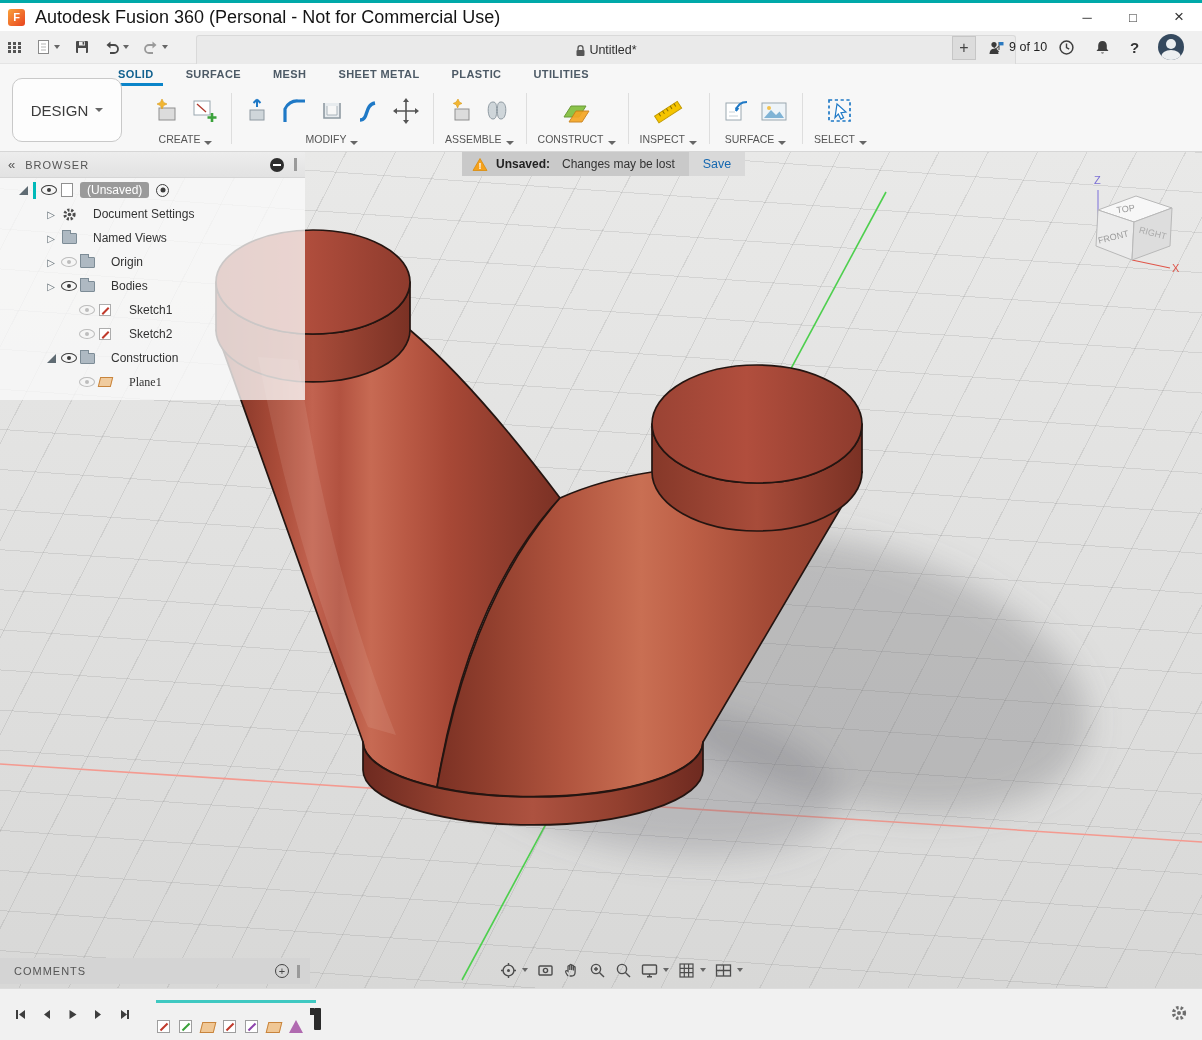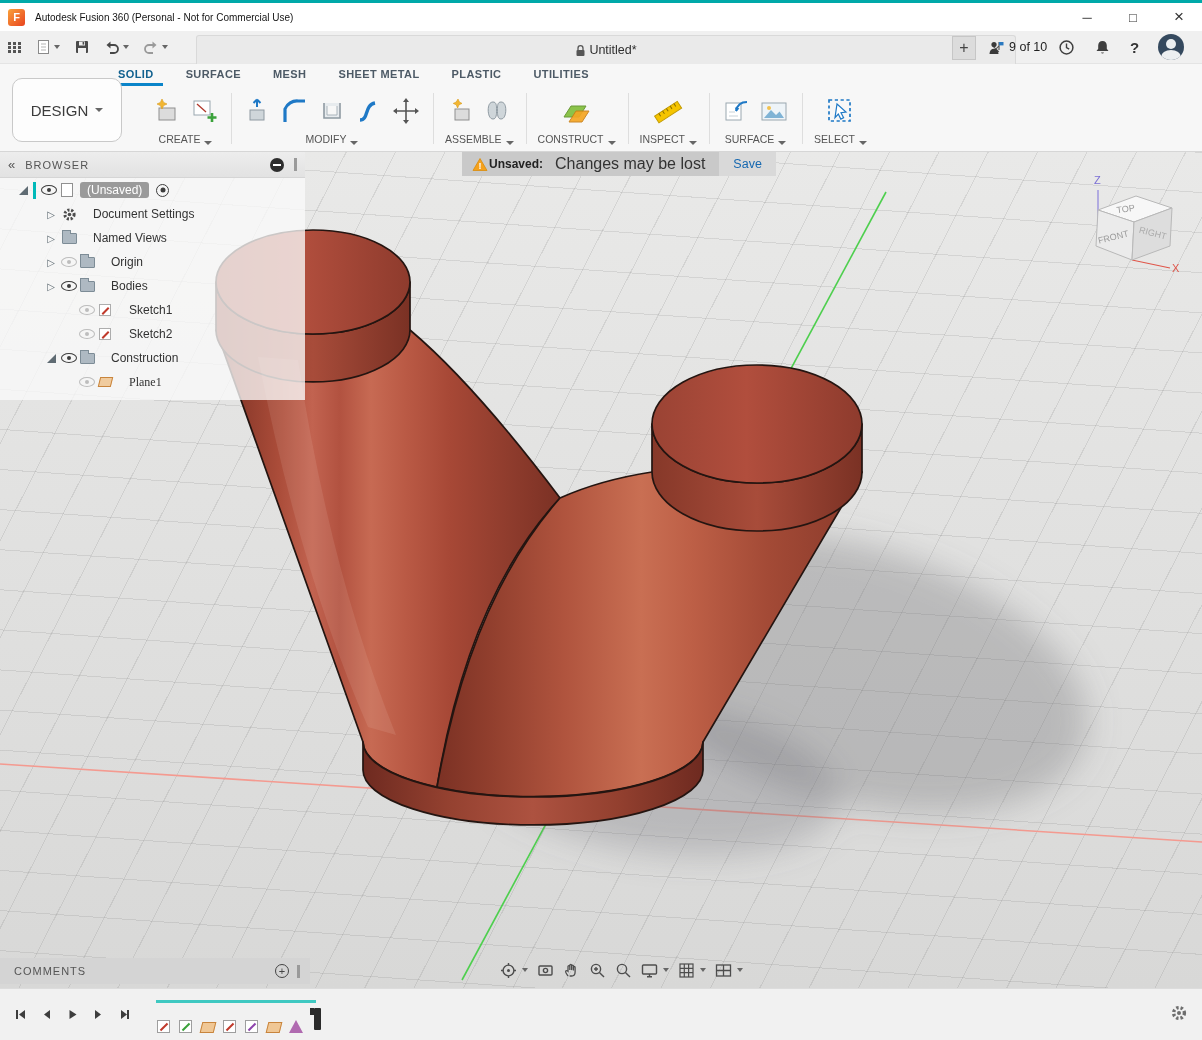--- a/index.html
+++ b/index.html
@@ -3,21 +3,21 @@
 <meta charset="utf-8">
 <style>
   * { margin:0; padding:0; box-sizing:border-box; }
   html,body { width:1202px; height:1040px; }
   body { font-family:"Liberation Sans",sans-serif; background:#fff; overflow:hidden; }
   #app { position:relative; width:1202px; height:1040px; background:#fff; }
 
   
   .titlebar { height:31px; background:#fff; border-top:3px solid #00a9a9; display:flex; align-items:center; position:relative; }
   .fusion-logo { width:17px; height:17px; margin-left:8px; background:linear-gradient(135deg,#f9a13a,#e8431f); border-radius:3px; color:#fff; font-size:11px; font-weight:bold; display:flex; align-items:center; justify-content:center; }
-  .title-text { margin-left:10px; font-size:10px; color:#141414; }
+  .title-text { margin-left:10px; font-size:18px; color:#141414; }
   .win-controls { position:absolute; right:0; top:-3px; height:34px; display:flex; }
   .win-btn { width:46px; height:100%; display:flex; align-items:center; justify-content:center; font-size:13px; color:#333; }
 
   
   .qat { height:33px; background:#f0f0f0; position:relative; border-bottom:1px solid #e4e4e4; }
   .qat-left { position:absolute; left:8px; top:0; height:100%; display:flex; align-items:center; gap:14px; }
   .dotgrid { display:grid; grid-template-columns:repeat(3,4px); grid-gap:1px; }
   .dotgrid i { width:3px; height:3px; background:#555; }
   .mini-caret { width:0; height:0; border-left:3.5px solid transparent; border-right:3.5px solid transparent; border-top:4px solid #666; display:inline-block; margin-left:3px; }
   .qat-ic { display:flex; align-items:center; }
@@ -52,22 +52,22 @@
   .canvas { position:absolute; top:152px; left:0; width:1202px; height:836px; overflow:hidden;
     background:
       repeating-linear-gradient(117deg, rgba(110,110,110,0.16) 0 1px, transparent 1px 44px),
       repeating-linear-gradient(184deg, rgba(110,110,110,0.16) 0 1px, transparent 1px 40px),
       linear-gradient(#e9e9e8,#d8d8d7);
   }
   .scene { position:absolute; inset:0; }
 
   
   .warnbar { position:absolute; left:462px; top:0; height:24px; background:#c9c9c9; display:flex; align-items:center; padding-left:10px; z-index:5; }
-  .warn-label { font-size:12px; font-weight:bold; color:#222; margin-left:1px; }
-  .warn-msg { font-size:16px; color:#333; margin-left:12px; }
+  .warn-label { font-size:12px; font-weight:bold; color:#222; margin-left:8px; }
+  .warn-msg { font-size:12px; color:#333; margin-left:12px; }
   .save-btn { height:100%; margin-left:14px; padding:0 14px; background:#d9d9d9; color:#1668b0; font-size:12.5px; display:flex; align-items:center; }
 
   
   .browser { position:absolute; left:0; top:0; width:305px; background:rgba(250,250,250,0.78); padding-bottom:6px; z-index:4; }
   .browser-header { height:26px; background:linear-gradient(#ededed,#e2e2e2); border-bottom:1px solid #d5d5d5; display:flex; align-items:center; padding:0 8px; position:relative; }
   .bh-collapse { font-size:13px; color:#555; margin-right:10px; }
   .bh-title { font-size:11px; letter-spacing:1px; color:#555; flex:1; }
   .circle-minus { width:14px; height:14px; border-radius:50%; background:#2d2d2d; position:relative; margin-right:10px; }
   .circle-minus::before { content:""; position:absolute; left:3px; top:6px; width:8px; height:2px; background:#fff; }
   .grip { width:3px; height:13px; background:#9a9a9a; }

